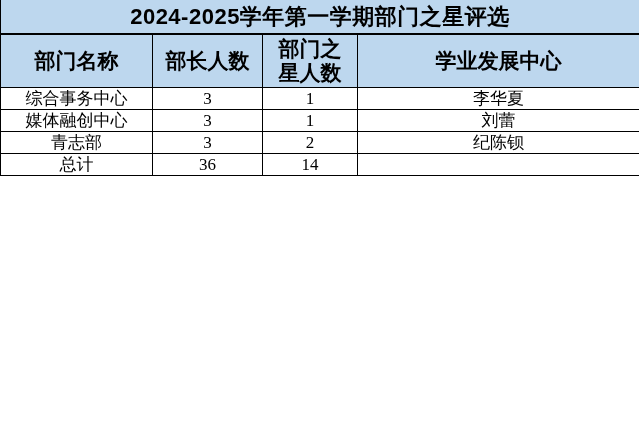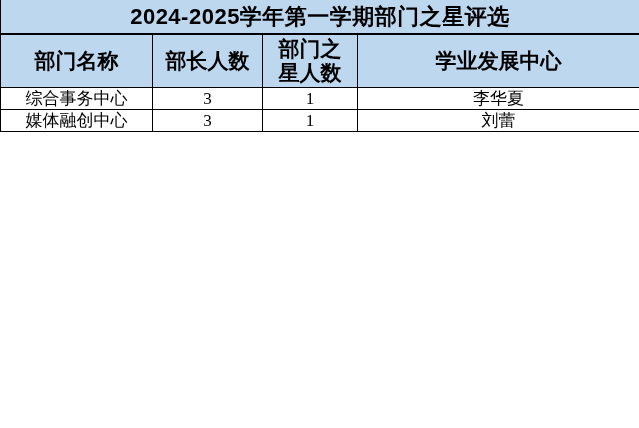--- a/index.html
+++ b/index.html
@@ -89,15 +89,27 @@
           <td>3</td>
           <td>1</td>
           <td>李华夏</td>
         </tr>
         <tr>
           <td>媒体融创中心</td>
           <td>3</td>
           <td>1</td>
           <td>刘蕾</td>
         </tr>
+        <tr>
+          <td>青志部</td>
+          <td>3</td>
+          <td>2</td>
+          <td>纪陈钡</td>
+        </tr>
+        <tr>
+          <td>总计</td>
+          <td>36</td>
+          <td>14</td>
+          <td></td>
+        </tr>
       </tbody>
   </table>
 </div>
 
 </body></html>

